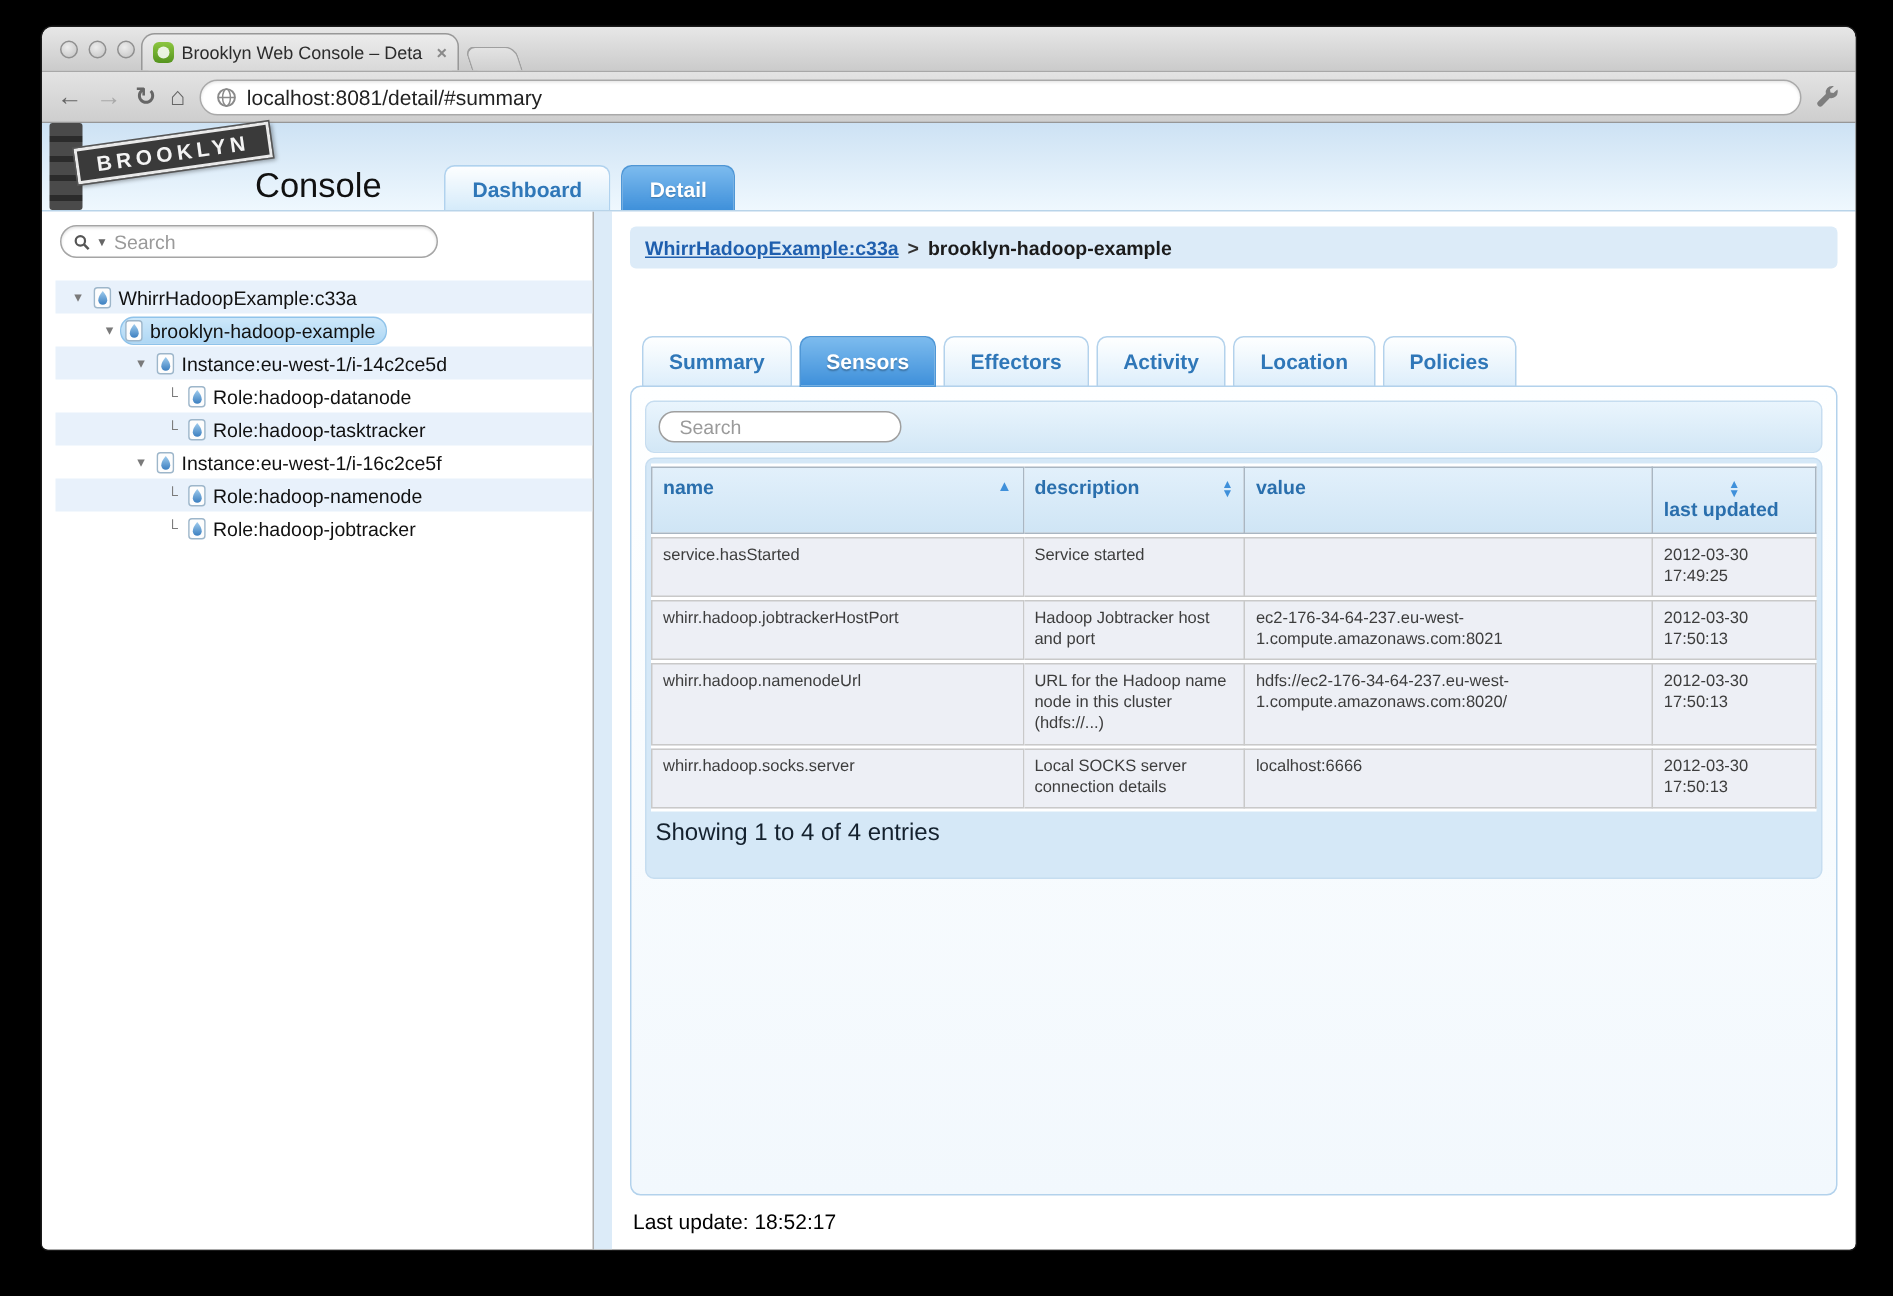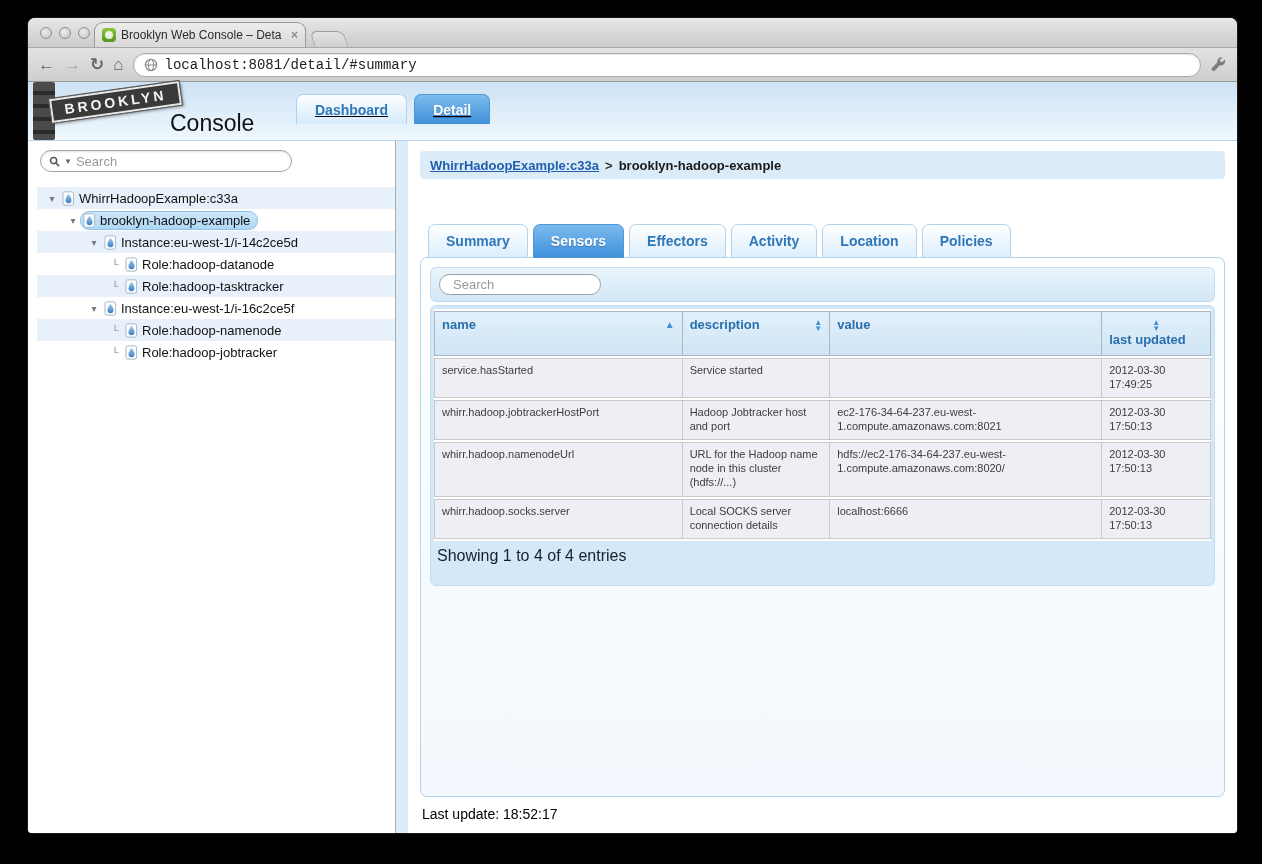--- a/index.html
+++ b/index.html
@@ -20,34 +20,34 @@
   .favicon { width:14px; height:14px; border-radius:4px; background:linear-gradient(#8cc63f,#55941f); position:relative; flex:none; }
   .favicon::after { content:""; position:absolute; left:3px; top:3px; width:8px; height:8px; border-radius:50%; background:rgba(255,255,255,.85); }
   .newtab-stub { position:absolute; left:284px; bottom:0px; width:34px; height:16px; background:linear-gradient(#e3e3e3,#d0d0d0);
     border:1px solid #9f9f9f; border-bottom:none; border-radius:7px 7px 0 0; transform:skewX(18deg); }
 
   .toolbar { height:34px; background:linear-gradient(#e3e3e3,#cecece); border-bottom:1px solid #979797;
     display:flex; align-items:center; padding:0 10px; gap:9px; }
   .navbtn { font-size:17px; line-height:1; color:#666; font-weight:bold; }
   .navbtn.disabled { color:#a9a9a9; }
   .urlbar { flex:1; height:24px; background:#fff; border:1px solid #a9a9a9; border-radius:13px;
-    display:flex; align-items:center; padding:0 10px; gap:7px; box-shadow:inset 0 1px 2px rgba(0,0,0,.10);font-family:Liberation Mono, monospace; }
+    display:flex; align-items:center; padding:0 10px; gap:7px; box-shadow:inset 0 1px 2px rgba(0,0,0,.10); }
   .urlbar input { border:none; outline:none; flex:1; font-size:14px; color:#222; font-family:inherit; background:transparent; }
   .globe, .wrench { flex:none; display:flex; }
 
   
   .app-header { position:relative; height:59px; background:linear-gradient(#cde2f4,#eff8fe); border-bottom:1px solid #b9d4e9; }
   .logo { position:absolute; left:2px; top:0px; width:240px; height:58px; }
   .pole { position:absolute; left:3px; top:0; width:22px; height:58px;
     background:repeating-linear-gradient(#4a4a4a 0 9px, #2b2b2b 9px 13px); border-radius:2px; }
   .sign { position:absolute; left:20px; top:8px; transform:rotate(-8deg); background:#3a3a3a; color:#f4f4f4;
     border:2px solid #e9e9e9; outline:1px solid #555; padding:2px 12px; font-size:14px; font-weight:bold;
     letter-spacing:3px; box-shadow:2px 2px 3px rgba(0,0,0,.35); }
   .console-word { position:absolute; left:140px; top:28px; font-size:23px; color:#111; }
-  .nav-tabs { position:absolute; left:268px; bottom:16px; display:flex; gap:7px;text-decoration:underline; }
+  .nav-tabs { position:absolute; left:268px; bottom:0; display:flex; gap:7px; }
   .nav-tab { padding:7px 18px 6px; font-size:14px; font-weight:bold; color:#2f77b8;
     background:linear-gradient(#fdfeff,#d5ebfa); border:1px solid #b0d2ee; border-bottom:none;
     border-radius:7px 7px 0 0; }
   .nav-tab.active { color:#fff; background:linear-gradient(#7cbbee,#3f90da); border-color:#4f97d6;
     text-shadow:0 1px 1px rgba(0,0,0,.25); }
 
   
   .content-row { display:flex; height:692px; background:#fff; }
   .sidebar { width:368px; flex:none; border-right:1px solid #adadad; padding:9px 0 0 9px; overflow:hidden; }
   .gutter { width:12px; flex:none; background:#dcebf8; }

